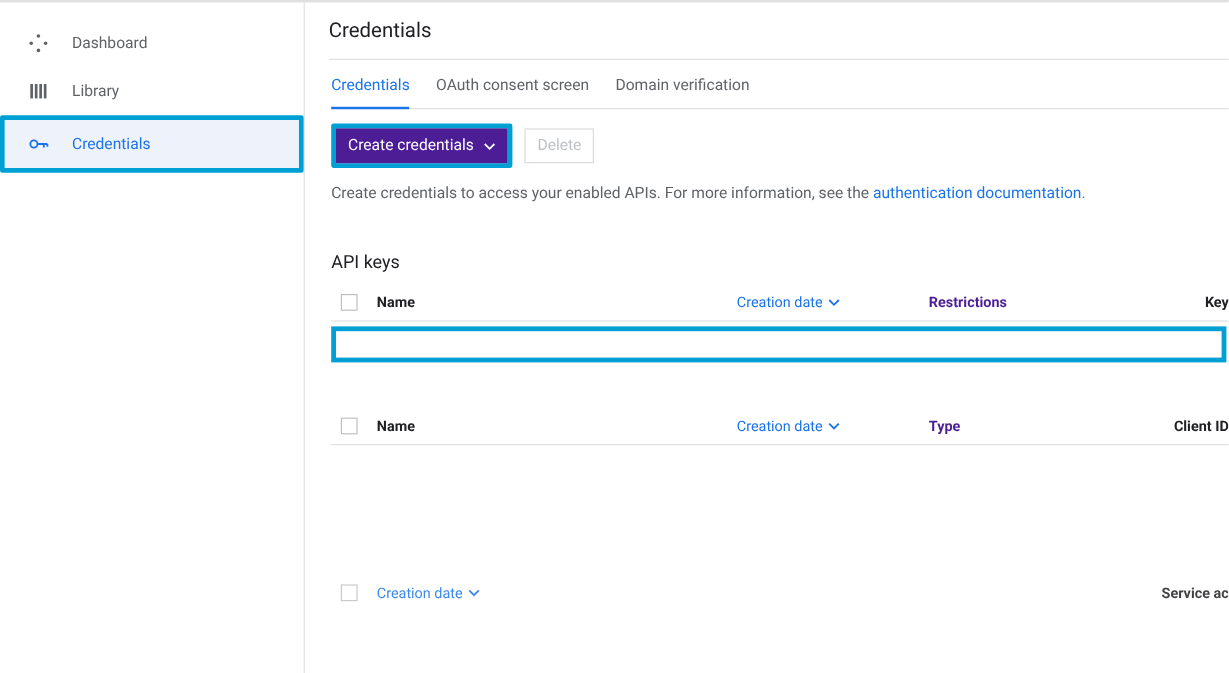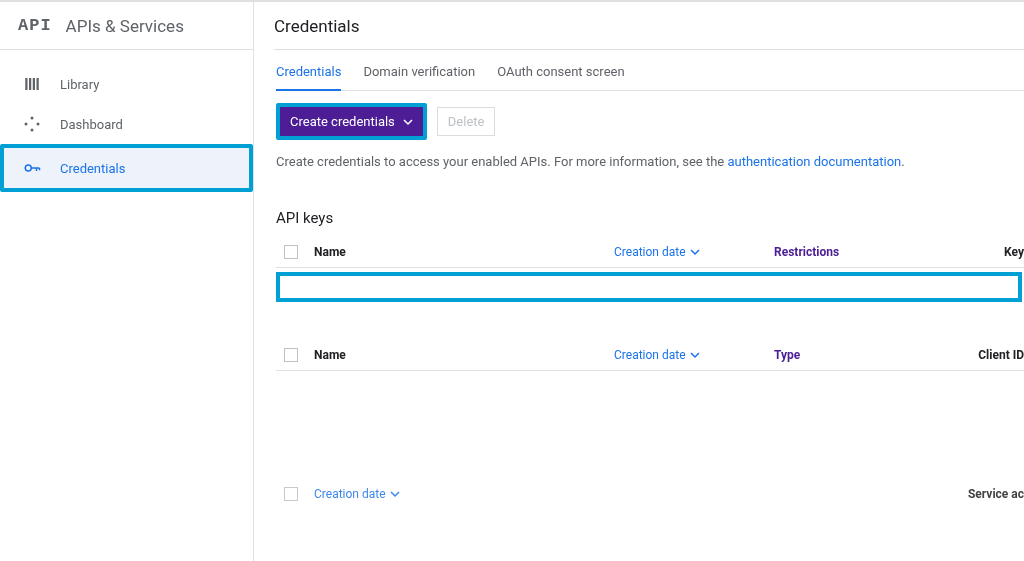--- a/index.html
+++ b/index.html
@@ -41,46 +41,42 @@
     .col4 { flex: 1; text-align: right; font-weight: bold; font-size: 12px; color: #202124; padding-right: 0; }
     .row-hi { border: 4px solid #009fd4; height: 30px; margin-top: 4px; margin-right: 2px; }
     svg { display: block; }
   </style>
 </head>
 <body>
 
 <div class="topbar"></div>
 <div class="container">
   <div class="sidebar">
-    <div class="side-hdr">
-      <span class="logo">API</span>
-      <span class="title">APIs &amp; Services</span>
-    </div>
     <div class="nav">
+      <div class="nav-item">
+        <span class="icon">
+          <svg width="18" height="18" viewBox="0 0 24 24" fill="#5f6368">
+              <circle cx="12" cy="4" r="2"></circle>
+              <circle cx="4" cy="12" r="2"></circle>
+              <circle cx="20" cy="12" r="2"></circle>
+              <circle cx="12" cy="20" r="2"></circle>
+            </svg>
+        </span>
+        <span class="label">Dashboard</span>
+      </div>
       <div class="nav-item">
         <span class="icon">
           <svg width="18" height="18" viewBox="0 0 24 24" fill="#5f6368">
               <rect x="3" y="4" width="3" height="16"></rect>
               <rect x="8" y="4" width="3" height="16"></rect>
               <rect x="13" y="4" width="3" height="16"></rect>
               <rect x="18" y="4" width="3" height="16"></rect>
             </svg>
         </span>
         <span class="label">Library</span>
-      </div>
-      <div class="nav-item">
-        <span class="icon">
-          <svg width="18" height="18" viewBox="0 0 24 24" fill="#5f6368">
-              <circle cx="12" cy="4" r="2"></circle>
-              <circle cx="4" cy="12" r="2"></circle>
-              <circle cx="20" cy="12" r="2"></circle>
-              <circle cx="12" cy="20" r="2"></circle>
-            </svg>
-        </span>
-        <span class="label">Dashboard</span>
       </div>
       <div class="highlight-nav">
         <div class="nav-item active">
           <span class="icon">
             <svg width="18" height="18" viewBox="0 0 24 24" fill="#1a73e8">
                 <circle cx="7" cy="12" r="4" fill="none" stroke="#1a73e8" stroke-width="2"></circle>
                 <line x1="11" y1="12" x2="22" y2="12" stroke="#1a73e8" stroke-width="2"></line>
                 <line x1="18" y1="12" x2="18" y2="16" stroke="#1a73e8" stroke-width="2"></line>
                 <line x1="22" y1="12" x2="22" y2="15" stroke="#1a73e8" stroke-width="2"></line>
               </svg>
@@ -91,22 +87,22 @@
     </div>
   </div>
 
   <div class="main">
     <div class="page-title-row">
       <div class="page-title">Credentials</div>
     </div>
 
     <div class="tabs">
       <div class="tab active">Credentials</div>
+      <div class="tab">OAuth consent screen</div>
       <div class="tab">Domain verification</div>
-      <div class="tab">OAuth consent screen</div>
     </div>
 
     <div class="btnrow">
       <span class="highlight-box">
         <span class="btn-primary">
           <span>Create credentials</span>
           <svg width="10" height="10" viewBox="0 0 10 10">
               <path d="M1 3 L5 7 L9 3" fill="none" stroke="#fff" stroke-width="1.5"></path>
             </svg>
         </span>

